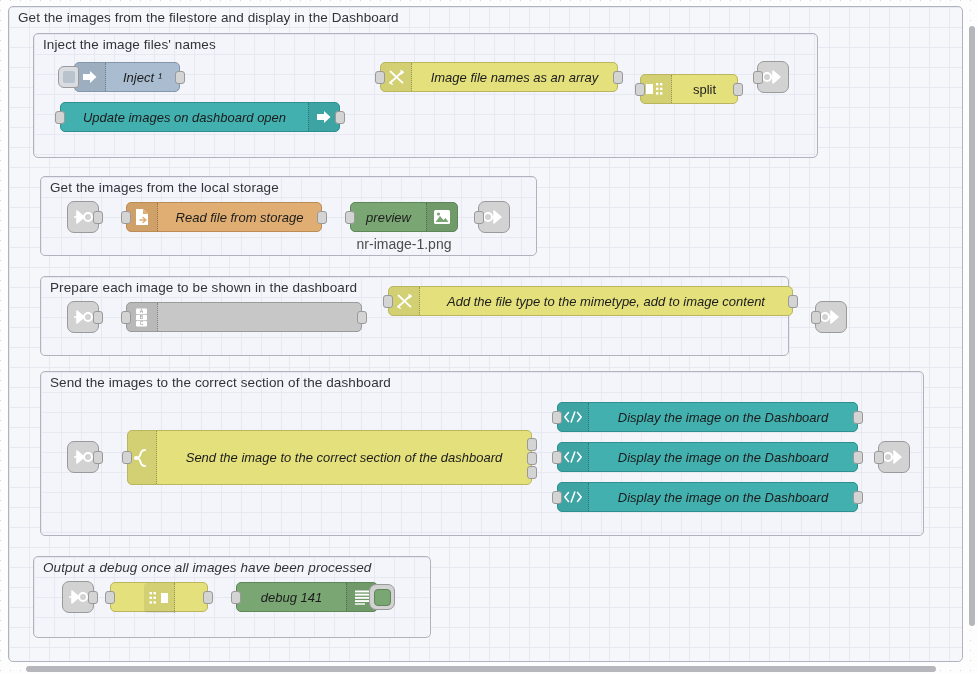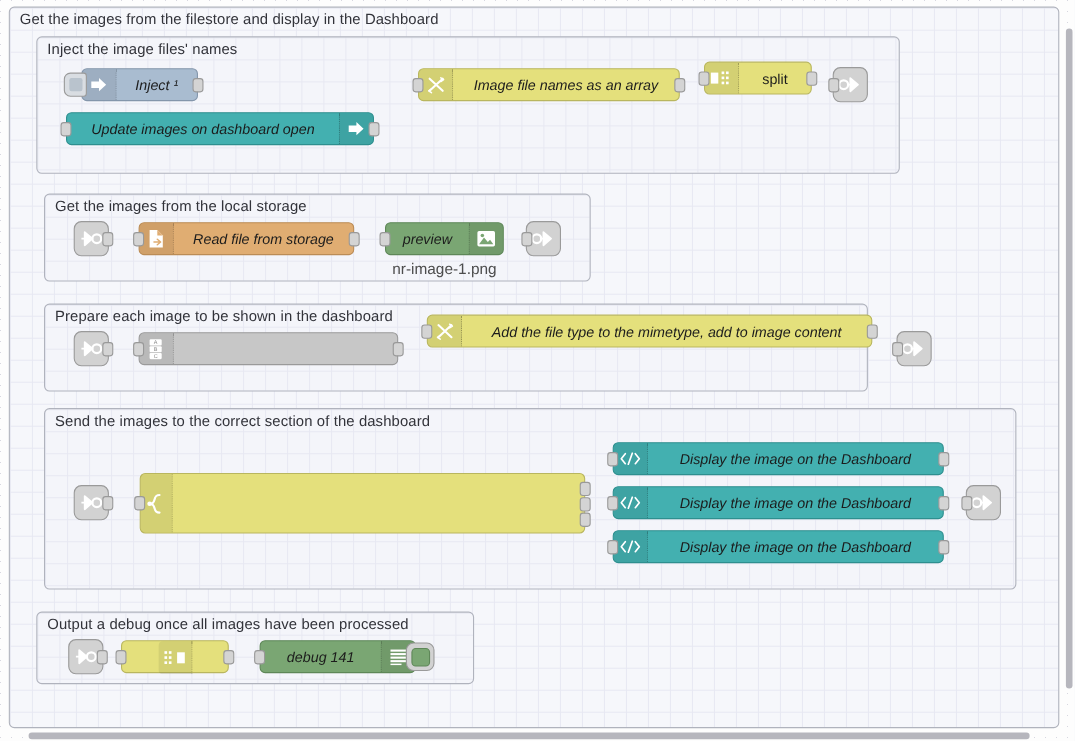--- a/index.html
+++ b/index.html
@@ -228,21 +228,21 @@
       <svg width="17" height="17" viewBox="0 0 20 20">
         <path d="M3 3 L17 16 M17 3 L3 16" stroke="#fff" stroke-width="2.2" fill="none" stroke-linecap="round"></path>
         <path d="M15 2 l3 2 -3 2" stroke="#fff" stroke-width="1.6" fill="none" stroke-linecap="round" stroke-linejoin="round"></path>
         <path d="M5 18 l-3 -2 3 -2" stroke="#fff" stroke-width="1.6" fill="none" stroke-linecap="round" stroke-linejoin="round"></path>
       </svg>
     </div>
     <div class="label italic">Image file names as an array</div>
     <div class="port out"></div>
   </div>
 
-  <div class="node n-yellow" style="left:640px;top:56px;width:98px;">
+  <div class="node n-yellow" style="left:640px;top:74px;width:98px;">
     <div class="port in"></div>
     <div class="icon-box">
       <svg width="20" height="14" viewBox="0 0 20 14">
         <rect x="0" y="2" width="7" height="10" fill="#fff"></rect>
         <g fill="#fff">
             <rect x="10" y="1" width="2.4" height="2.4"></rect>
             <rect x="14" y="1" width="2.4" height="2.4"></rect>
         <rect x="10" y="5.6" width="2.4" height="2.4"></rect>
             <rect x="14" y="5.6" width="2.4" height="2.4"></rect>
         <rect x="10" y="10.2" width="2.4" height="2.4"></rect>
@@ -369,20 +369,21 @@
   </div>
 
   <div class="node n-yellow" style="left:127px;top:430px;width:405px;height:55px;">
     <div class="port in" style="margin-top:-6.5px;"></div>
     <div class="icon-box" style="flex:0 0 28px;width:28px;">
       <svg width="18" height="20" viewBox="0 0 18 20">
         <path d="M12 2 C5 2 10 10 3 10 C10 10 5 18 12 18" stroke="#fff" stroke-width="2" fill="none" stroke-linecap="round"></path>
         <circle cx="3" cy="10" r="2.1" fill="#fff"></circle>
       </svg>
     </div>
+    <div class="label italic">Send the image to the correct section of the dashboard</div>
     <div class="port out" style="top:7px;margin-top:0;"></div>
     <div class="port out" style="top:21px;margin-top:0;"></div>
     <div class="port out" style="top:35px;margin-top:0;"></div>
   </div>
 
   <div class="node n-teal" style="left:557px;top:402px;width:301px;">
     <div class="port in"></div>
     <div class="icon-box">
       <svg width="20" height="14" viewBox="0 0 22 14">
         <path d="M6 2 L2 7 L6 12 M16 2 L20 7 L16 12 M13 1.5 L9 12.5" stroke="#fff" stroke-width="1.7" fill="none" stroke-linecap="round" stroke-linejoin="round"></path>
@@ -415,21 +416,21 @@
   </div>
 
   <div class="linknode" style="left:878px;top:441px;">
     <div class="port in" style="left:-5px;"></div>
     <svg width="22" height="18" viewBox="0 0 22 18">
       <circle cx="5" cy="9" r="4" fill="none" stroke="#fff" stroke-width="2"></circle>
       <path d="M8 9 h6 M11 3 l7 6 -7 6 z" fill="#fff" stroke="#fff" stroke-width="1.6" stroke-linejoin="round"></path>
     </svg>
   </div>
 
-  <div class="group" style="left:33px;top:556px;width:398px;height:66px;">
+  <div class="group" style="left:33px;top:556px;width:398px;height:82px;font-style:italic;">
     <span class="group-label">Output a debug once all images have been processed</span>
   </div>
 
   <div class="linknode" style="left:62px;top:581px;">
     <svg width="22" height="18" viewBox="0 0 22 18">
       <path d="M2 9 h7 M5 3 l7 6 -7 6 z" fill="#fff" stroke="#fff" stroke-width="1.6" stroke-linejoin="round"></path>
       <circle cx="16" cy="9" r="4" fill="none" stroke="#fff" stroke-width="2"></circle>
     </svg>
     <div class="port out" style="right:-5px;"></div>
   </div>

